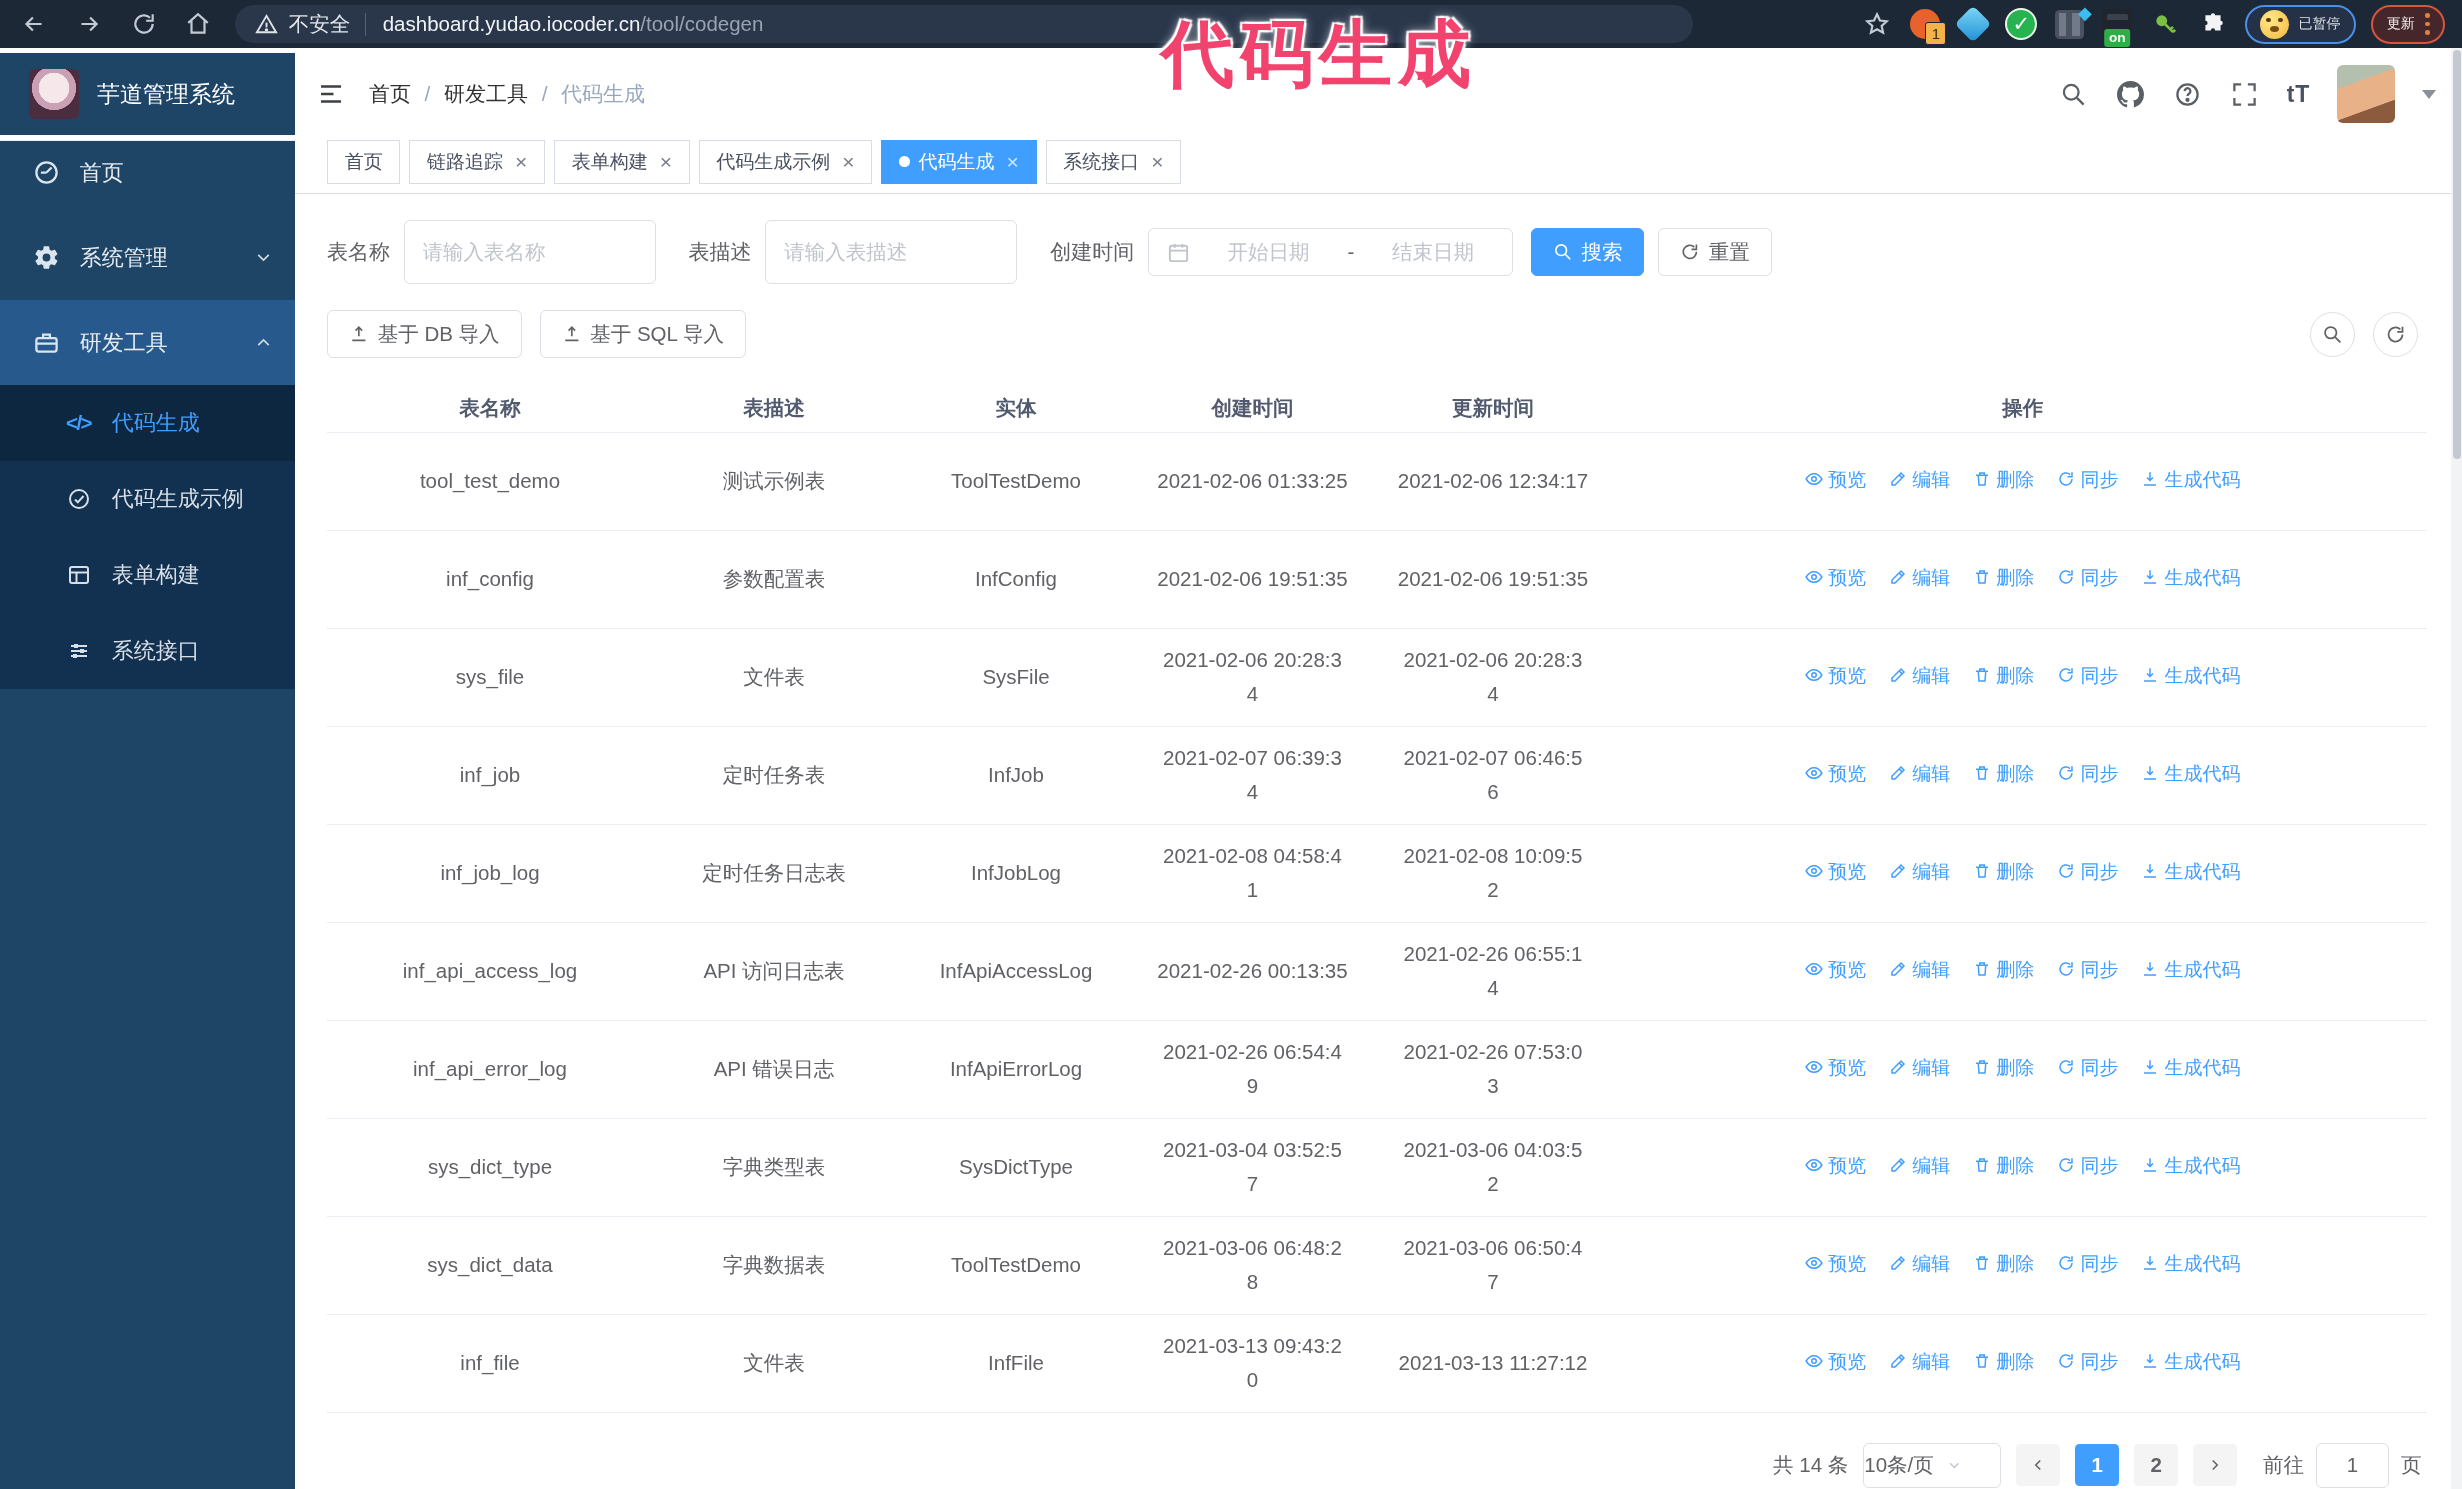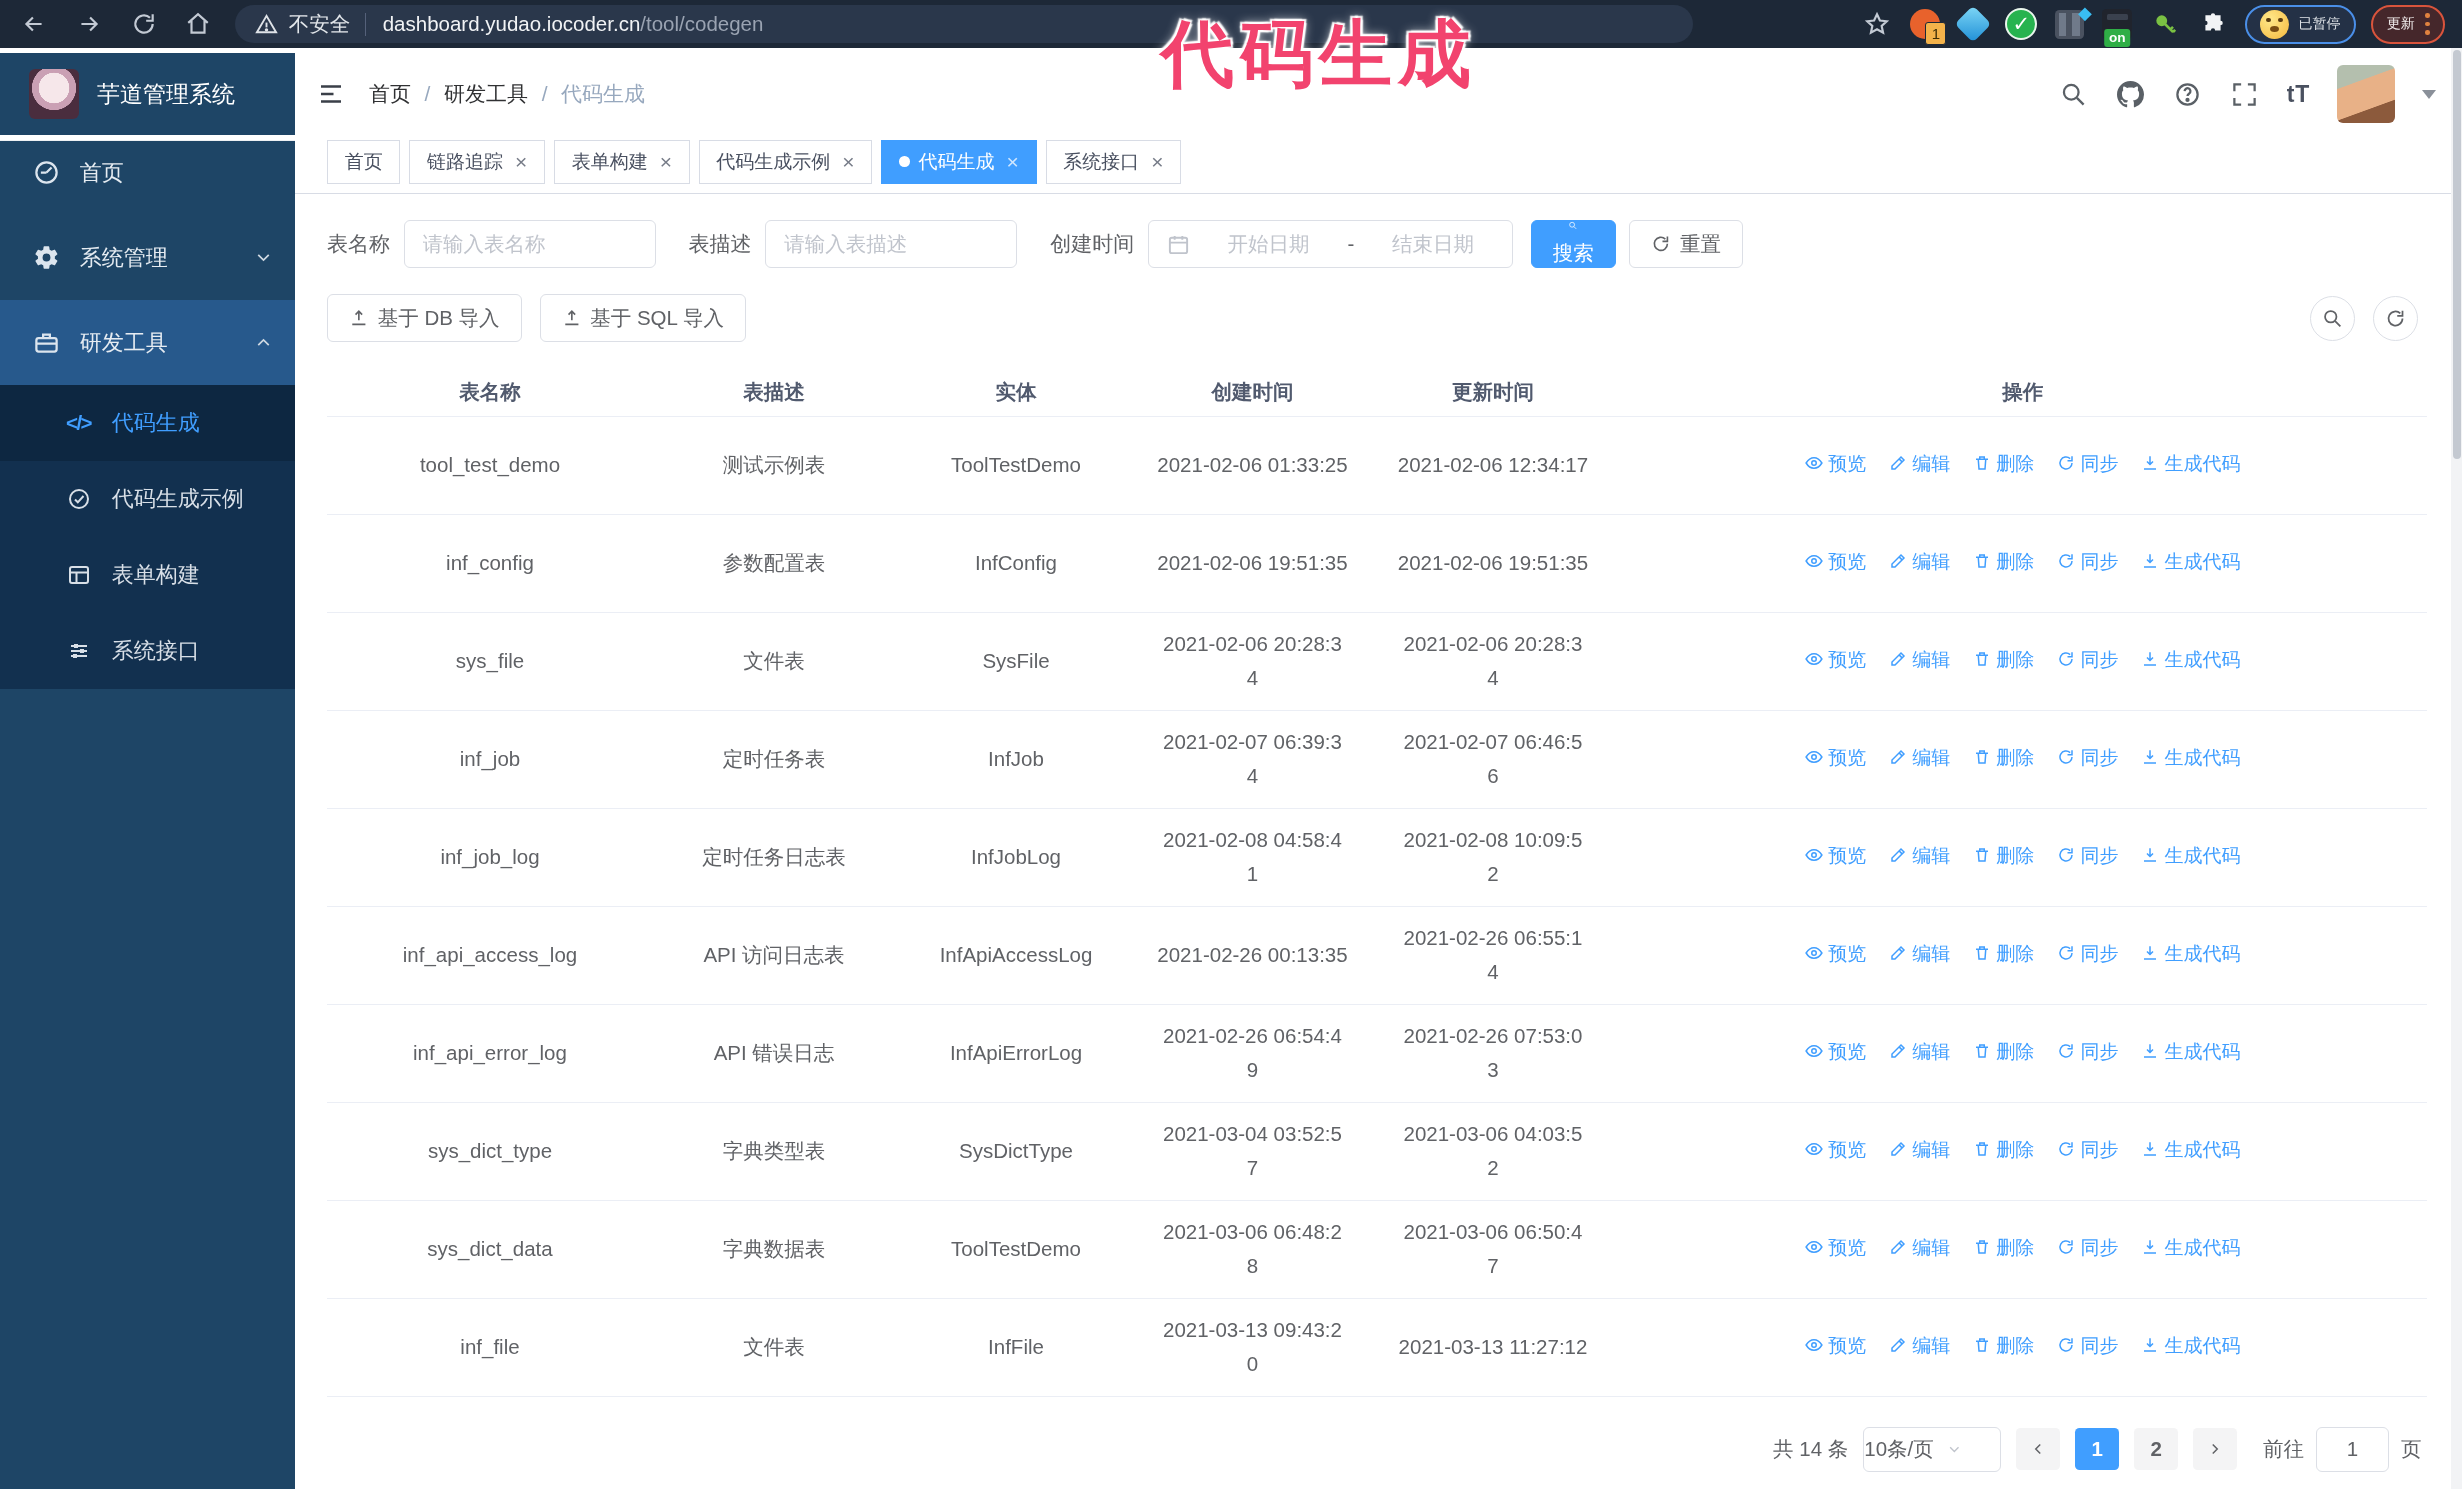--- a/index.html
+++ b/index.html
@@ -85,30 +85,30 @@
   .tab { height:44px; padding:0 16.7px; border:0.8px solid #d8dce5; display:inline-flex; align-items:center; gap:9px; font-size:19px; color:#495060; background:#fff; cursor:pointer; white-space:nowrap; }
   .tab.active { background:#409eff; border-color:#409eff; color:#fff; }
   .tab-dot { width:10.6px; height:10.6px; background:#fff; border-radius:50%; }
   .tab-close { font-size:21px; line-height:1; opacity:.75; margin-left:3px; cursor:pointer; }
 
   
   .content { position:absolute; left:295px; top:194px; right:10.6px; bottom:0; background:#fff; padding:26px 24px 0 32px; overflow:hidden; z-index:3; }
   .search-row { display:flex; align-items:center; font-size:21px; color:#606266; }
   .form-label { margin-right:13.6px; white-space:nowrap; }
   .gap { width:33px; flex:0 0 auto; }
-  .inp { height:48px; border:0.8px solid #dcdfe6; border-radius:6px; padding:0 18px; font-size:20.5px; color:#606266; width:252px; font-family:inherit; }
+  .inp { height:64px; border:0.8px solid #dcdfe6; border-radius:6px; padding:0 18px; font-size:20.5px; color:#606266; width:252px; font-family:inherit; }
   .inp::placeholder, .goto-input::placeholder { color:#c0c4cc; }
   .date-box { height:48px; border:0.8px solid #dcdfe6; border-radius:6px; display:flex; align-items:center; padding:0 18px; width:365px; color:#c0c4cc; font-size:20.5px; gap:18px; }
   .cal-icon { width:23px; height:23px; color:#c0c4cc; }
   .cal-icon svg { width:23px; height:23px; }
   .date-ph { flex:1; text-align:center; }
   .range-sep { color:#606266; }
   .btn { height:48px; border-radius:6px; display:inline-flex; align-items:center; gap:9px; padding:0 21px; font-size:20.5px; cursor:pointer; border:0.8px solid #dcdfe6; background:#fff; color:#606266; white-space:nowrap; }
   .btn svg { width:19.7px; height:19.7px; }
-  .btn-primary { background:#409eff; border-color:#409eff; color:#fff;flex-direction:column; }
+  .btn-primary { background:#409eff; border-color:#409eff; color:#fff; }
   .ml18 { margin-left:13.6px; }
   .ml24 { margin-left:18px; }
 
   .toolbar-row { margin-top:26px; display:flex; align-items:center; }
   .round-btns { margin-left:auto; display:flex; gap:18px; margin-right:9px; }
   .round-btn { width:45px; height:45px; border-radius:50%; border:0.8px solid #dcdfe6; display:flex; align-items:center; justify-content:center; color:#606266; background:#fff; cursor:pointer; }
   .round-btn svg { width:21px; height:21px; }
 
   table.grid { margin-top:26px; width:100%; border-collapse:collapse; table-layout:fixed; font-size:20.5px; color:#606266; }
   .grid th { height:48px; font-weight:bold; color:#515a6e; border-bottom:0.8px solid #ebeef5; text-align:center; font-size:20.5px; }

